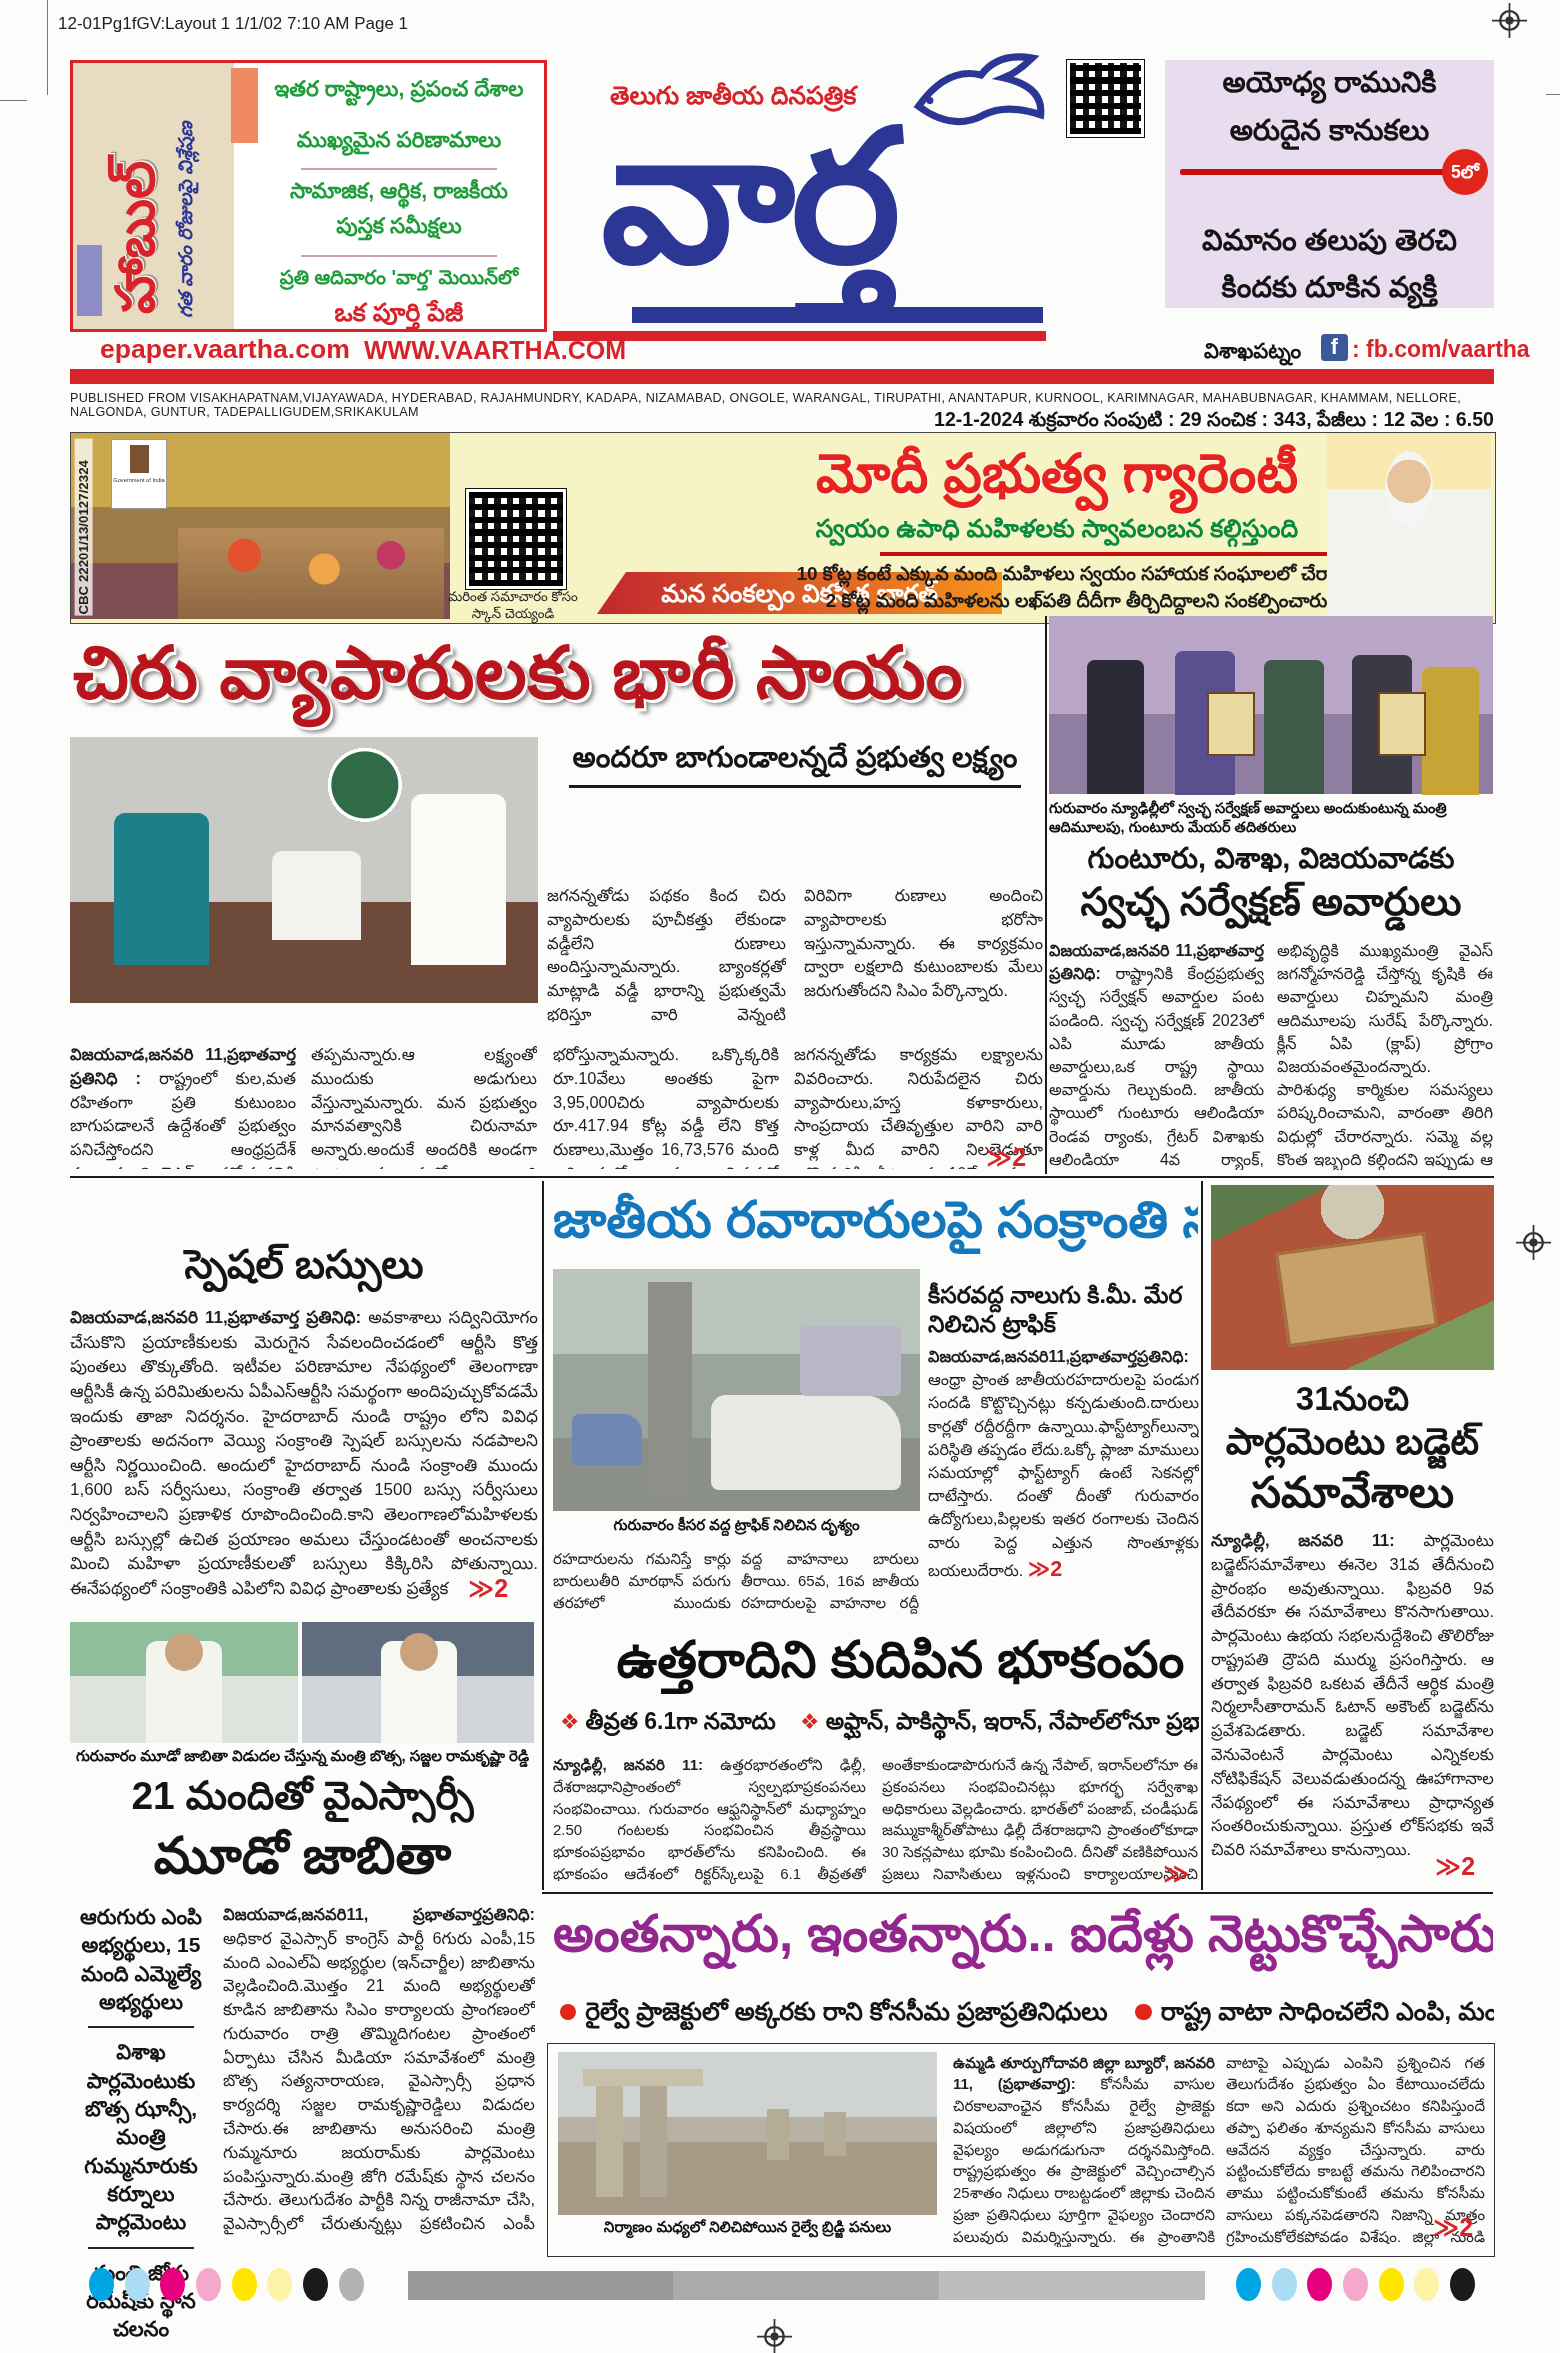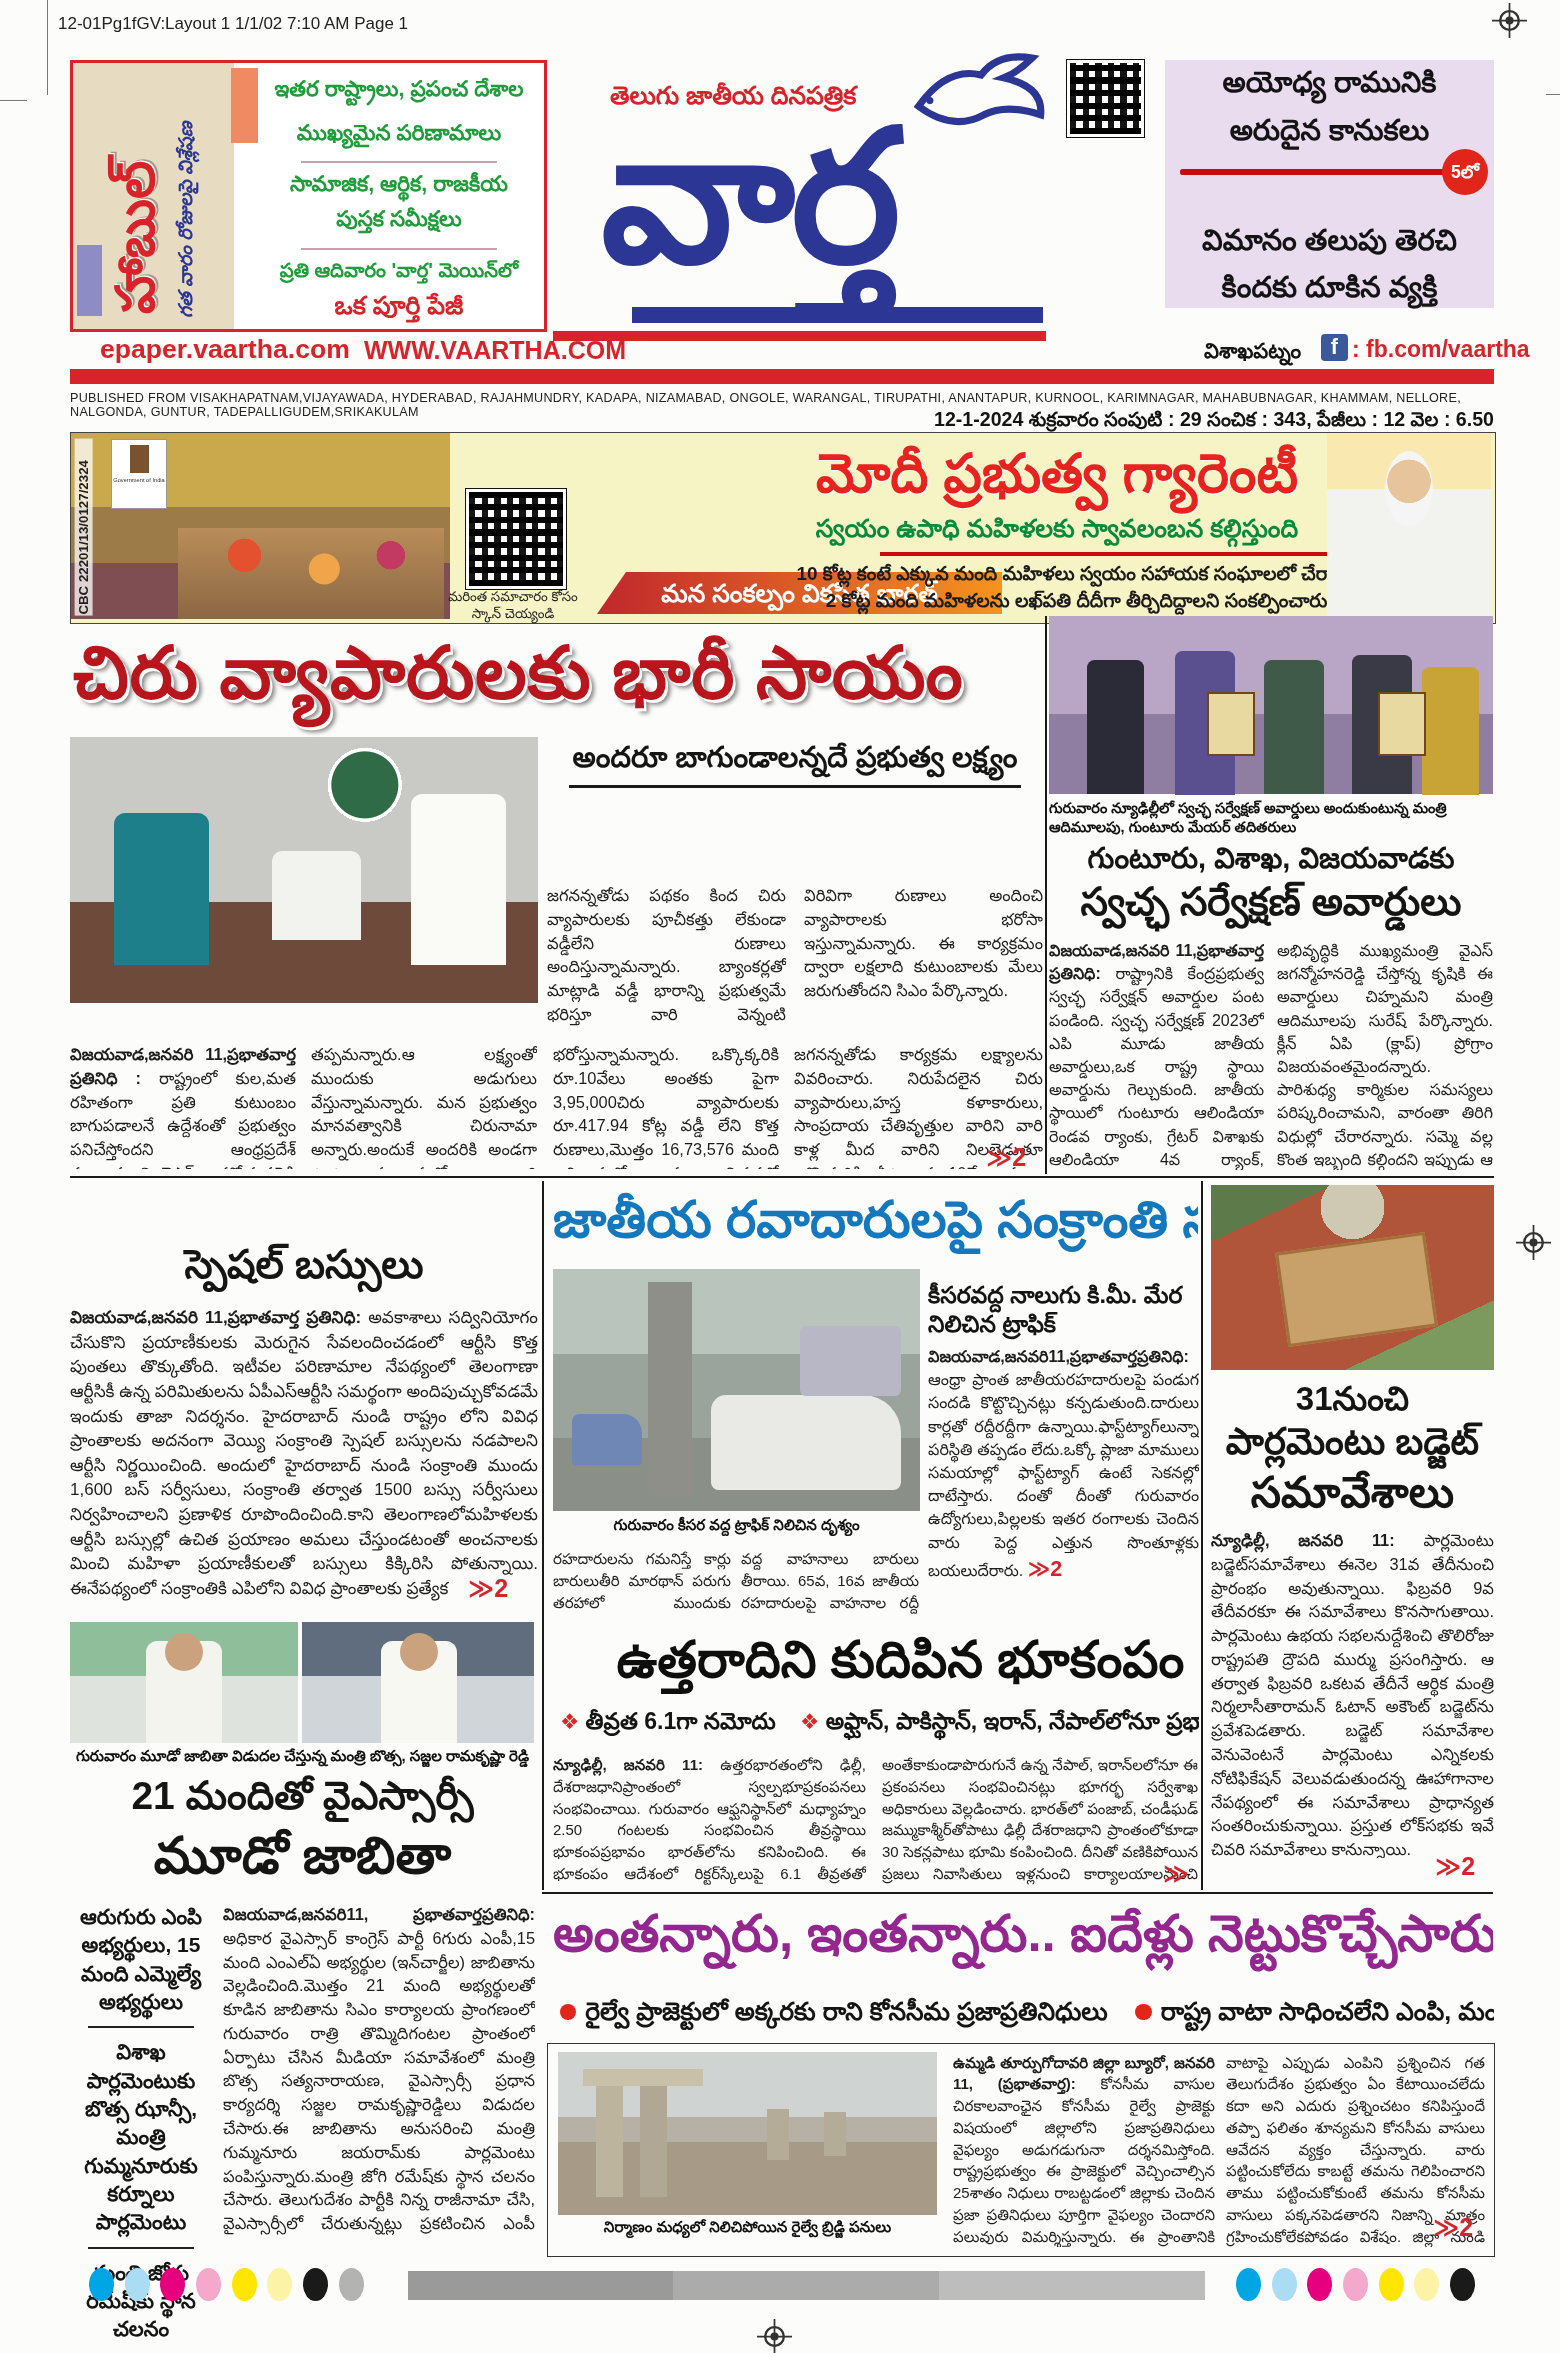--- a/index.html
+++ b/index.html
@@ -63,21 +63,21 @@
 
   <div class="abs" style="left:70px;top:60px;width:471px;height:266px;border:3.2px solid #d8232a;background:#fff;">
     <div class="abs" style="left:0;top:0;width:161px;height:100%;background:#e7dcc2;">
       <div class="abs" style="left:158px;top:5px;width:26.6px;height:75px;background:#ef8a63;"></div>
       <div class="abs" style="left:3.8px;top:182px;width:25px;height:71px;background:#8d8cc4;"></div>
       <div class="abs vert" style="left:25px;top:11.4px;height:240px;font-size:54px;font-weight:900;color:#d8232a;text-shadow:1.3px 1.3px 0 #fff,2.5px 2.5px 0 rgba(0,0,0,.3);">హాబుల్</div>
       <div class="abs vert" style="left:100px;top:15px;height:240px;font-size:19px;font-weight:bold;color:#2c3694;font-style:italic;">గత వారం రోజులపై విశ్లేషణ</div>
     </div>
     <div class="abs ctr" style="left:190px;top:0;width:272px;height:100%;">
       <div style="margin-top:14px;font-size:21.5px;font-weight:bold;color:#1f9d3a;">ఇతర రాష్ట్రాలు, ప్రపంచ దేశాల</div>
-      <div style="margin-top:15px;font-size:21.5px;font-weight:bold;color:#1f9d3a;">ముఖ్యమైన పరిణామాలు</div>
+      <div style="margin-top:22px;font-size:21.5px;font-weight:bold;color:#1f9d3a;">ముఖ్యమైన పరిణామాలు</div>
       <div style="margin:11.4px 38px 0;height:1.9px;background:#c9a0b0;"></div>
       <div style="margin-top:8.9px;font-size:21.5px;font-weight:bold;color:#1f9d3a;">సామాజిక, ఆర్థిక, రాజకీయ</div>
       <div style="margin-top:6.3px;font-size:21.5px;font-weight:bold;color:#1f9d3a;">పుస్తక సమీక్షలు</div>
       <div style="margin:11.4px 38px 0;height:1.9px;background:#c9a0b0;"></div>
       <div style="margin-top:8.9px;font-size:19.6px;font-weight:bold;color:#1f9d3a;">ప్రతి ఆదివారం 'వార్త' మెయిన్‌లో</div>
       <div style="margin-top:5px;font-size:25px;font-weight:900;color:#d8232a;">ఒక పూర్తి పేజీ</div>
     </div>
   </div>
 
   <div class="abs" style="left:610px;top:81px;width:297px;font-size:25px;font-weight:bold;color:#d8232a;">తెలుగు జాతీయ దినపత్రిక</div>

